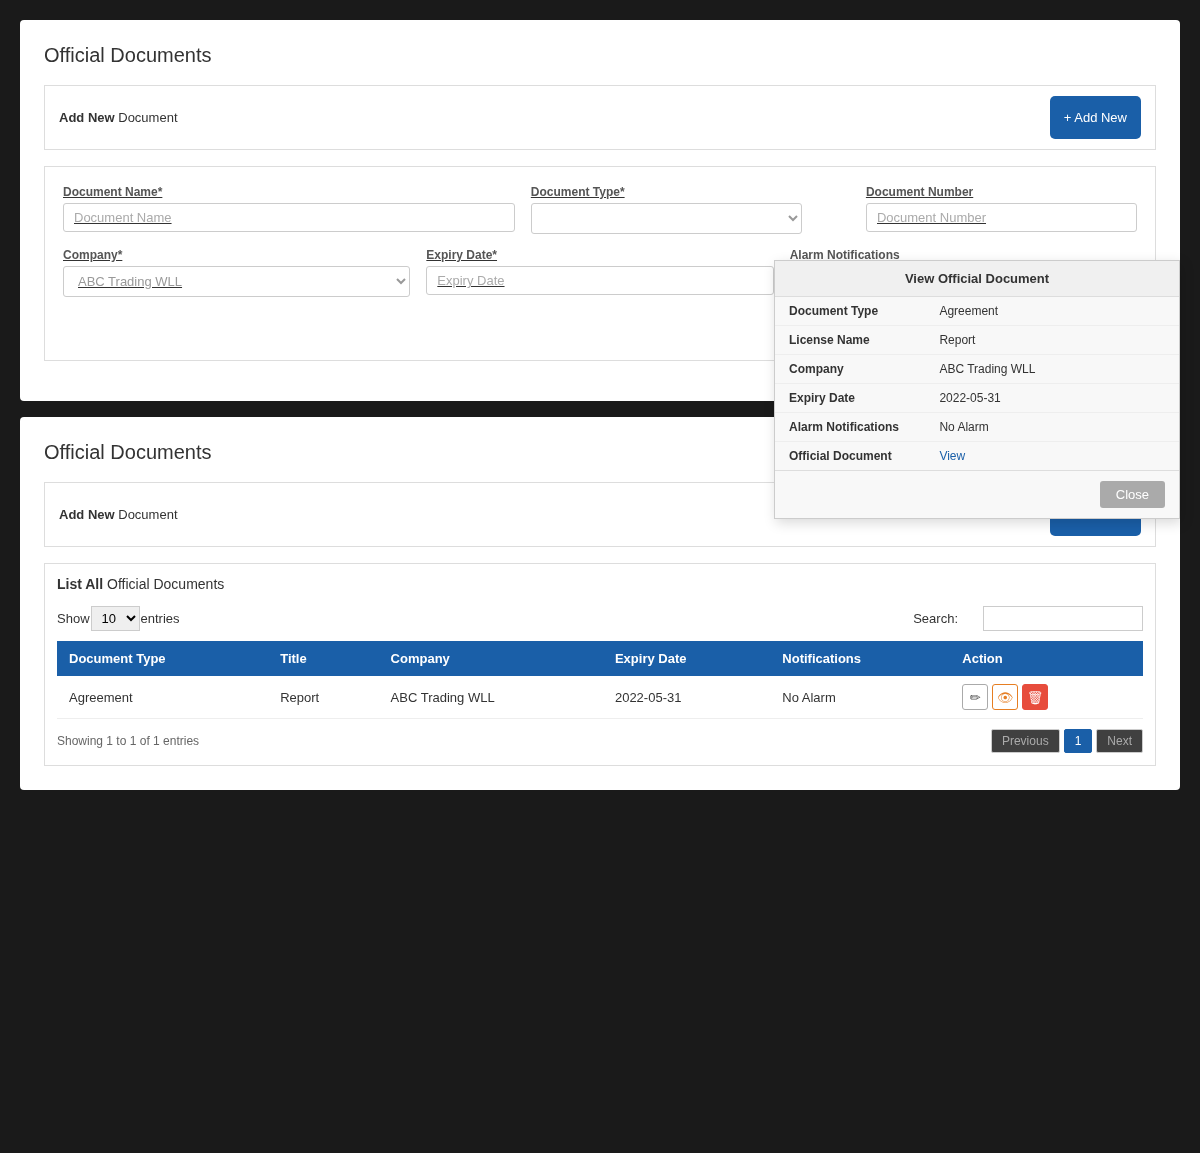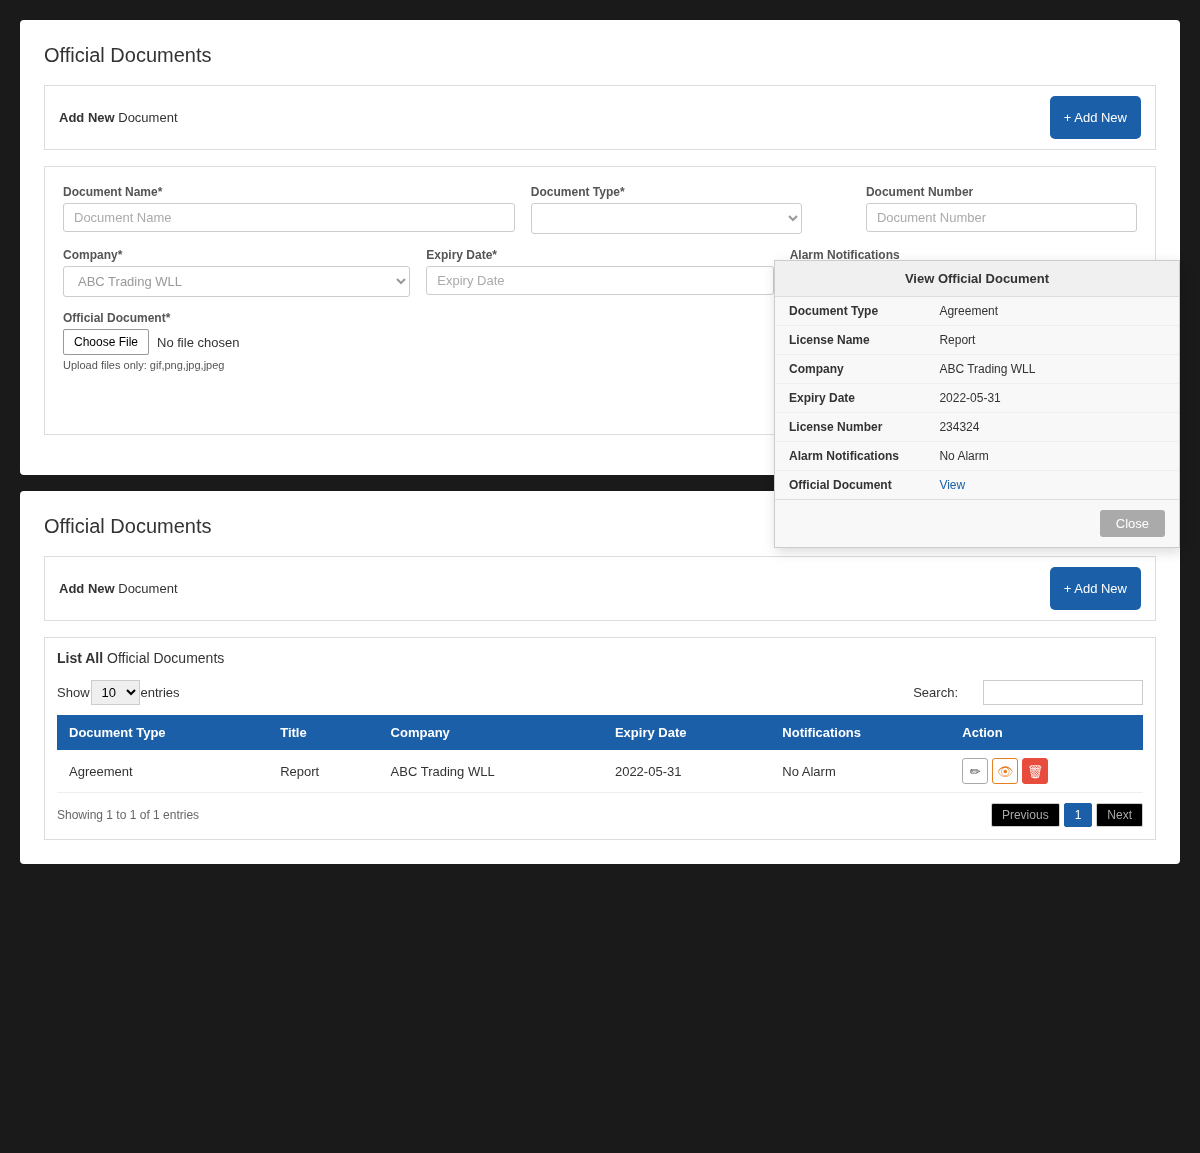--- a/index.html
+++ b/index.html
@@ -51,20 +51,21 @@
     .form-panel {
       border: 1px solid #ddd;
       padding: 18px;
       margin-bottom: 16px;
     }
 
     .form-row {
       display: flex;
       gap: 16px;
       margin-bottom: 14px;
+      text-decoration: underline;
     }
 
     .form-group {
       display: flex;
       flex-direction: column;
       flex: 1;
     }
 
     .form-group label {
       font-size: 12px;
@@ -314,21 +315,21 @@
 
     .pagination-controls {
       display: flex;
       align-items: center;
       gap: 4px;
     }
 
     .page-btn {
       padding: 4px 10px;
       border: 1px solid #ccc;
-      background: #000000;
+      background: #404040;
       cursor: pointer;
       font-size: 12px;
       border-radius: 2px;
     }
 
     .page-btn.active {
       background: #1a5fa8;
       color: #fff;
       border-color: #1a5fa8;
     }
@@ -398,30 +399,20 @@
         <input type="text" placeholder="Expiry Date" style="">
       </div>
       <div class="form-group">
         <label>Alarm Notifications</label>
         <div class="alarm-input-wrapper">
           <div class="alarm-text">No Alarm</div>
         </div>
       </div>
     </div>
 
-    <div class="form-row">
-      <div class="form-group file-upload-area">
-        <label>Official Document*</label>
-        <div class="file-input-row">
-          <button class="btn-choose-file">Choose File</button>
-          <span>No file chosen</span>
-        </div>
-        <div class="file-hint">Upload files only: gif,png,jpg,jpeg</div>
-      </div>
-    </div>
 
     <div class="form-actions">
       <button class="btn-primary">✓ Add Document</button>
       <button class="btn-secondary">Reset</button>
     </div>
   </div>
 
   <div class="modal-overlay">
     <div class="modal-header">View Official Document</div>
     <div class="modal-body">
@@ -433,24 +424,20 @@
         <div class="modal-label">License Name</div>
         <div class="modal-value">Report</div>
       </div>
       <div class="modal-row">
         <div class="modal-label">Company</div>
         <div class="modal-value">ABC Trading WLL</div>
       </div>
       <div class="modal-row">
         <div class="modal-label">Expiry Date</div>
         <div class="modal-value">2022-05-31</div>
-      </div>
-      <div class="modal-row">
-        <div class="modal-label">License Number</div>
-        <div class="modal-value">234324</div>
       </div>
       <div class="modal-row">
         <div class="modal-label">Alarm Notifications</div>
         <div class="modal-value">No Alarm</div>
       </div>
       <div class="modal-row">
         <div class="modal-label">Official Document</div>
         <div class="modal-value link">View</div>
       </div>
     </div>

